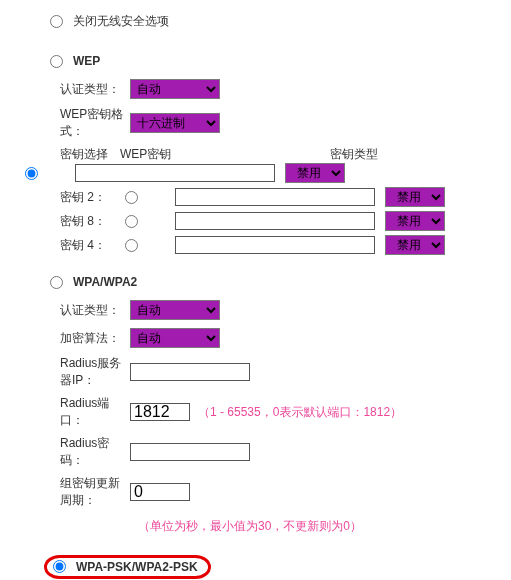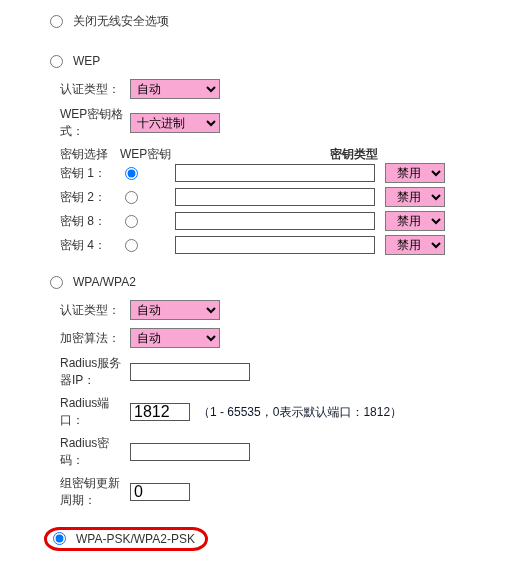--- a/index.html
+++ b/index.html
@@ -24,21 +24,21 @@
     margin: 0 6px 0 30px;
   }
   .row .label {
     width: 110px;
     text-align: left;
     padding-left: 40px;
     box-sizing: border-box;
   }
   .sel {
     border: 1px solid #7a7a7a;
-    background: #f9a8d4;
+    background: #a21caf;
     height: 20px;
     font-size: 12px;
     padding: 0 2px;
   }
   .sel.w1 { width: 90px; }
   .sel.w2 { width: 60px; text-align: center; }
   .txt {
     border: 1px solid #555;
     height: 18px;
     font-size: 16px;
@@ -48,41 +48,41 @@
   .txt.wide { width: 200px; }
   .txt.mid  { width: 120px; }
   .txt.short { width: 60px; }
   .hdr {
     display: flex;
     align-items: flex-start;
     margin-top: 4px;
   }
   .hdr .col1 { width: 100px; padding-left: 40px; box-sizing: border-box; }
   .hdr .col2 { width: 210px; }
-  .hdr .col3 { width: 70px; font-weight: bold; }
+  .hdr .col3 { width: 70px; }
   .keyrow {
     display: flex;
     align-items: center;
     margin-bottom: 4px;
   }
   .keyrow .col1 { width: 100px; padding-left: 40px; box-sizing: border-box; }
   .keyrow .radiocell { width: 55px; text-align: left; }
   .keyrow .col2 { width: 210px; }
   .keyrow .col3 { width: 70px; }
   .spacer { height: 12px; }
-  .note { color: #0f172a; margin-left: 8px; }
+  .note { color: #ec4899; margin-left: 8px; }
   .highlight-radio {
     position: relative;
     display: inline-flex;
     align-items: flex-start;
     border: 3px solid #e40000;
     border-radius: 18px/14px;
     padding: 2px 10px 2px 6px;
   }
-  .strong { font-weight: normal; }
+  .strong { font-weight: bold; }
   .option-label { margin-left: 4px; }
 </style>
 </head>
 <body>
 
 <div class="panel">
 
   <div class="row">
     <input type="radio" name="sec" class="radio" style="">
     <span class="option-label">关闭无线安全选项</span>
@@ -107,21 +107,20 @@
     </select>
   </div>
 
   <div class="hdr">
     <span class="col1">密钥选择</span>
     <span class="col2">WEP密钥</span>
     <span class="col3">密钥类型</span>
   </div>
 
   <div class="keyrow">
-    <span class="col1">密钥 1：</span>
     <span class="radiocell"><input type="radio" name="wepkey" checked="" style=""></span>
     <span class="col2"><input class="txt wide" value="" style=""></span>
     <span class="col3"><select class="sel w2"><option>禁用</option></select></span>
   </div>
   <div class="keyrow">
     <span class="col1">密钥 2：</span>
     <span class="radiocell"><input type="radio" name="wepkey" style=""></span>
     <span class="col2"><input class="txt wide" value="" style=""></span>
     <span class="col3"><select class="sel w2"><option>禁用</option></select></span>
   </div>
@@ -162,20 +161,24 @@
     <span class="note">（1 - 65535，0表示默认端口：1812）</span>
   </div>
   <div class="row">
     <span class="label">Radius密码：</span>
     <input class="txt mid" value="" style="">
   </div>
   <div class="row">
     <span class="label">组密钥更新周期：</span>
     <input class="txt short" value="0" style="">
   </div>
+  <div class="row">
+    <span class="label"></span>
+    <span class="note">（单位为秒，最小值为30，不更新则为0）</span>
+  </div>
 
   <div class="spacer"></div>
 
   <div class="row">
     <span style="margin-left:24px;">
       <span class="highlight-radio">
         <input type="radio" name="sec" checked="" style="margin: 0px 6px 0px 0px;">
         <span class="option-label strong">WPA-PSK/WPA2-PSK</span>
       </span>
     </span>

